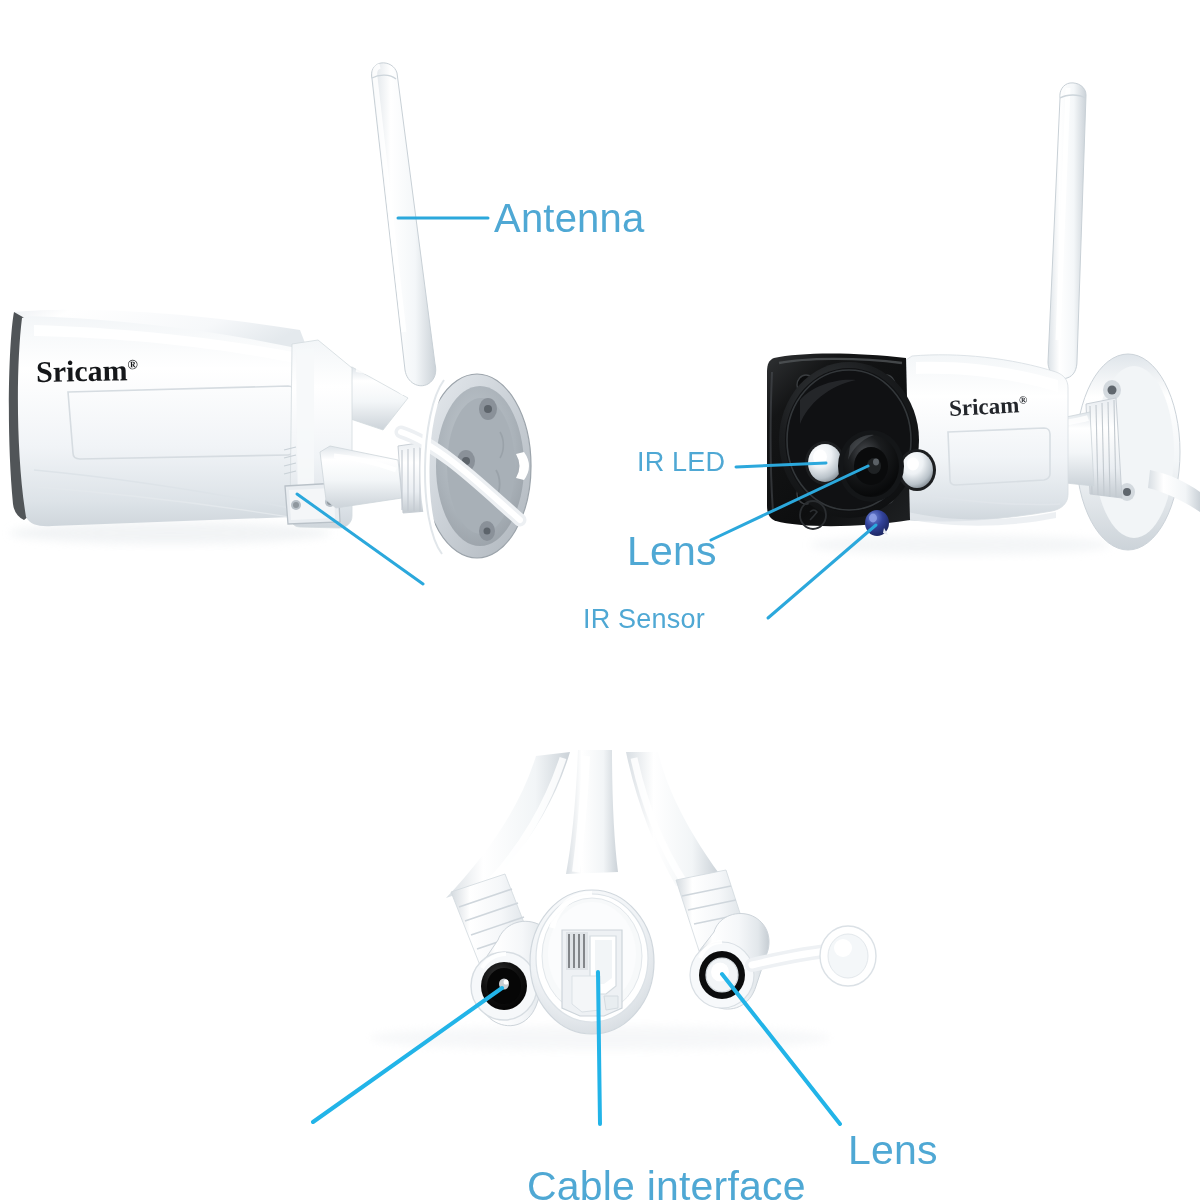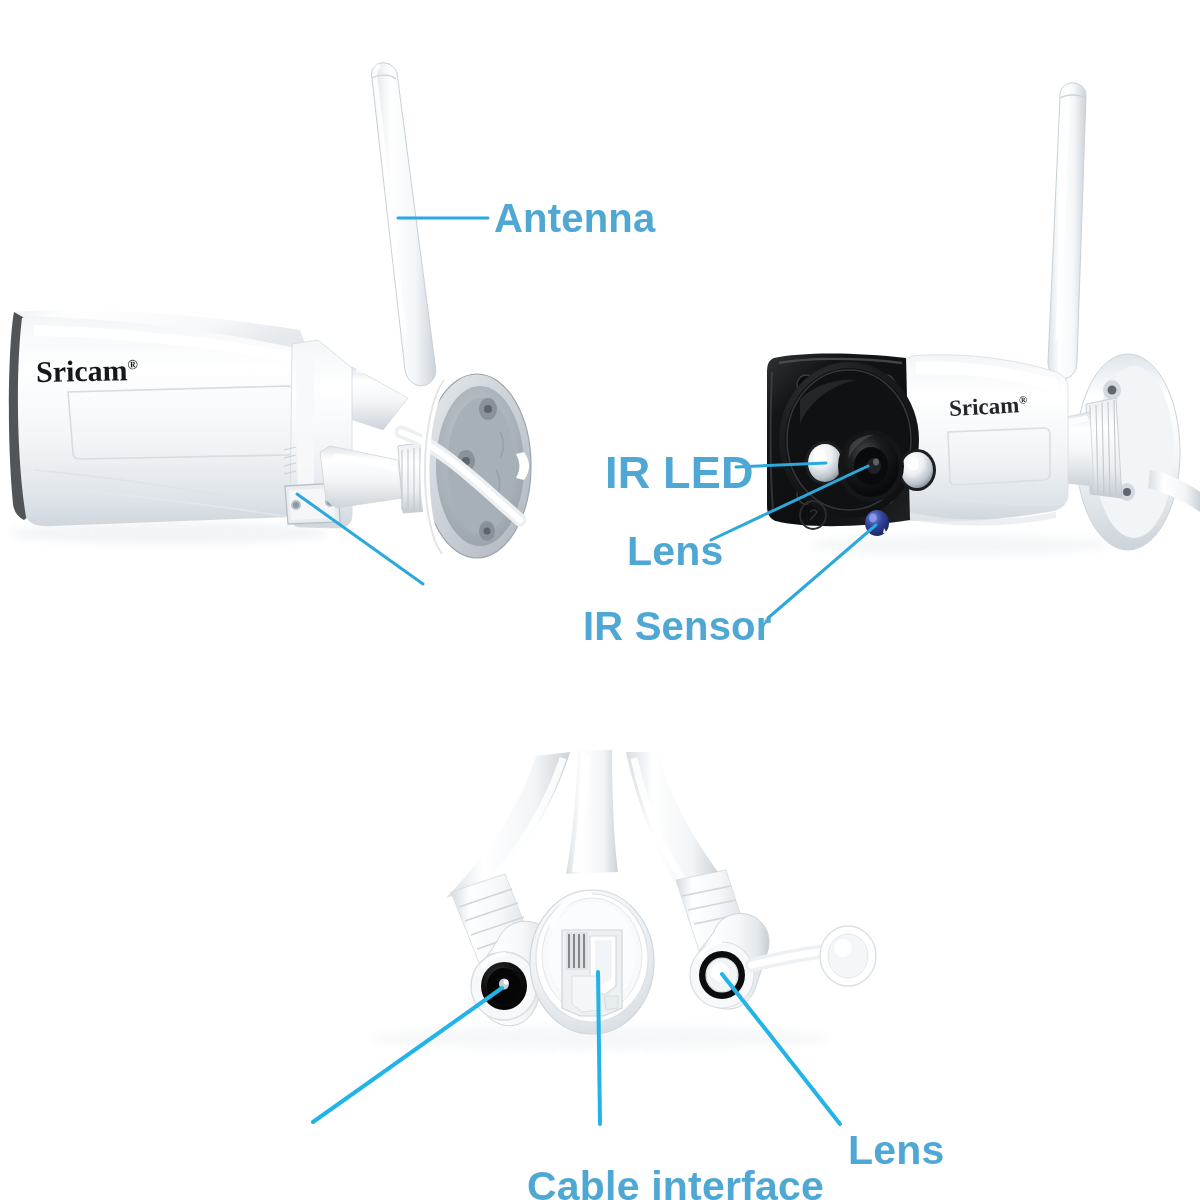--- a/index.html
+++ b/index.html
@@ -21,30 +21,30 @@
     position: absolute;
     left: 0;
     top: 0;
     width: 1200px;
     height: 1200px;
   }
   .callout-label {
     position: absolute;
     color: #4FA8D4;
     font-family: "Liberation Sans", sans-serif;
-    font-weight: 700;
+    font-weight: 400;
     white-space: nowrap;
     letter-spacing: 0.2px;
     text-align: center;
   }
   .lbl-antenna    { left: 494px; top: 196px; font-size: 40px; }
   .lbl-tfcard     { left: 291px; top: 578px; font-size: 41px; }
-  .lbl-irled      { left: 605px; top: 447px; font-size: 45px; }
+  .lbl-irled      { left: 637px; top: 447px; font-size: 27px; }
   .lbl-lens       { left: 627px; top: 519px; font-size: 41px; margin-top: 9px; }
-  .lbl-irsensor   { left: 583px; top: 604px; font-size: 40px; }
+  .lbl-irsensor   { left: 583px; top: 604px; font-size: 27px; }
   .lbl-power      { left: 112px; top: 1127px; font-size: 41px; }
   .lbl-cable      { left: 527px; top: 1127px; font-size: 41px; margin-top: 36px; }
   .lbl-reset      { left: 848px; top: 1127px; font-size: 41px; }
   .brandmark {
     position: absolute;
     font-family: "Liberation Serif", serif;
     font-weight: 700;
     color: #15171a;
     white-space: nowrap;
   }

